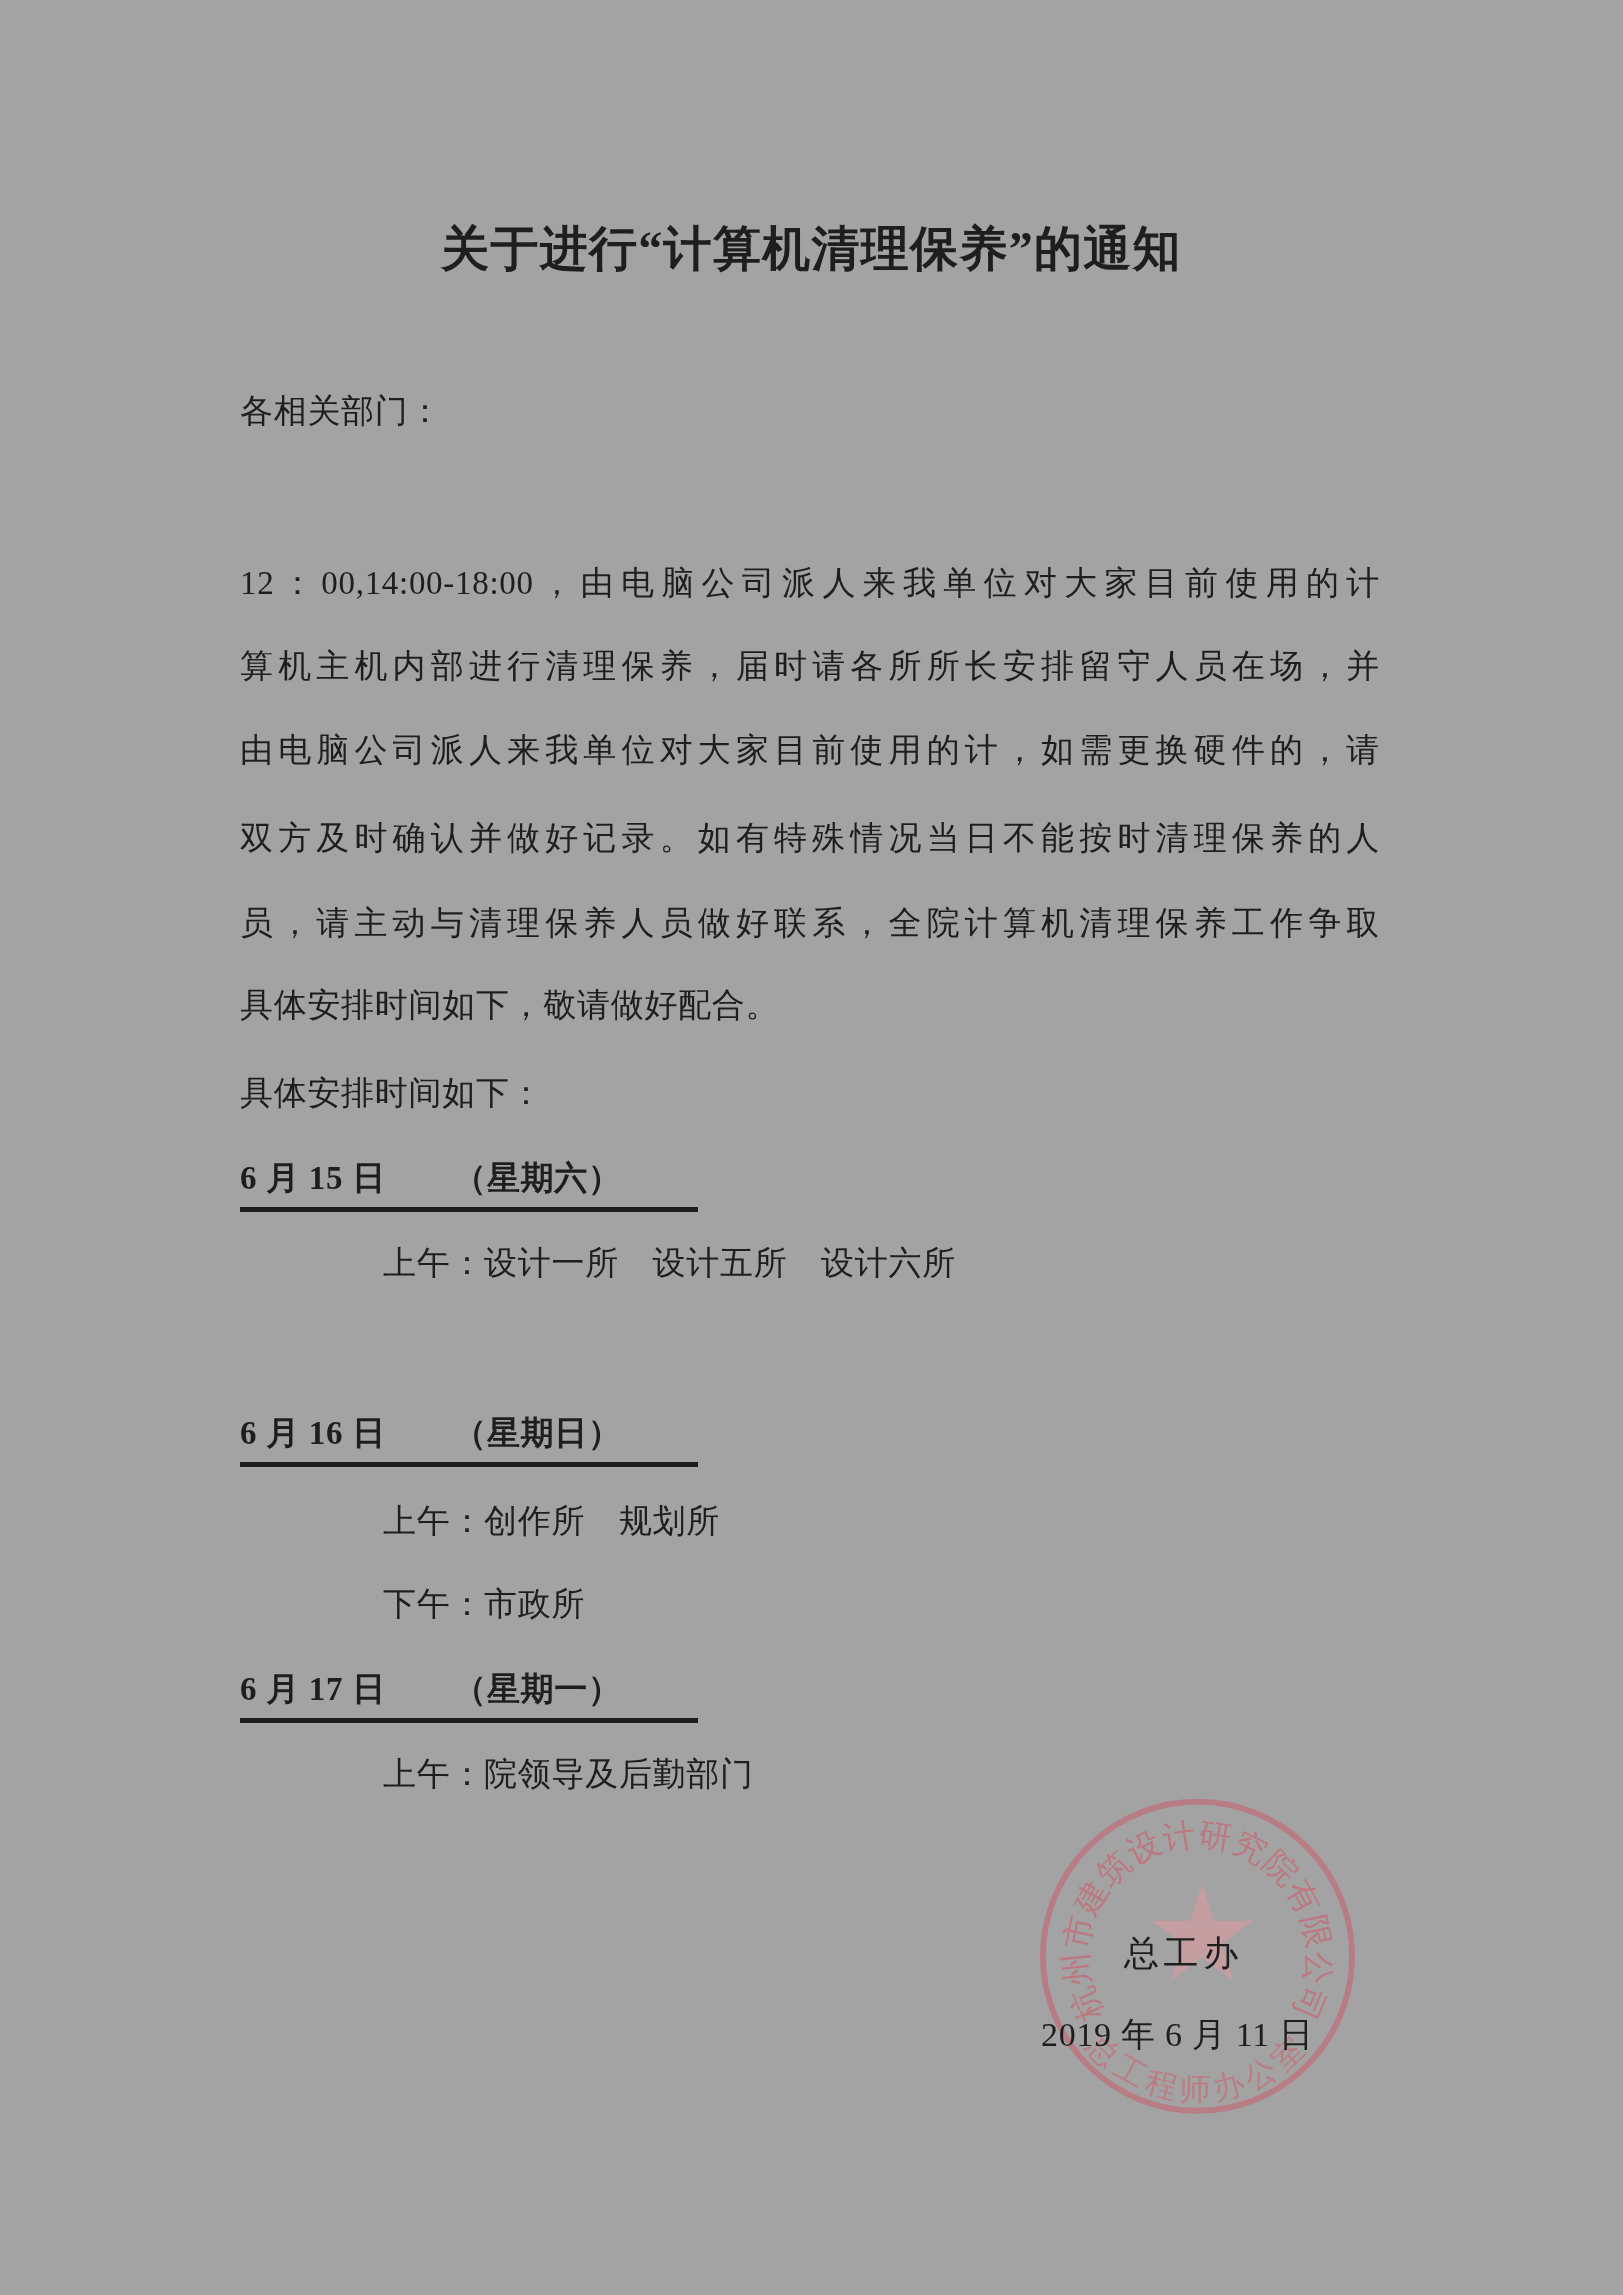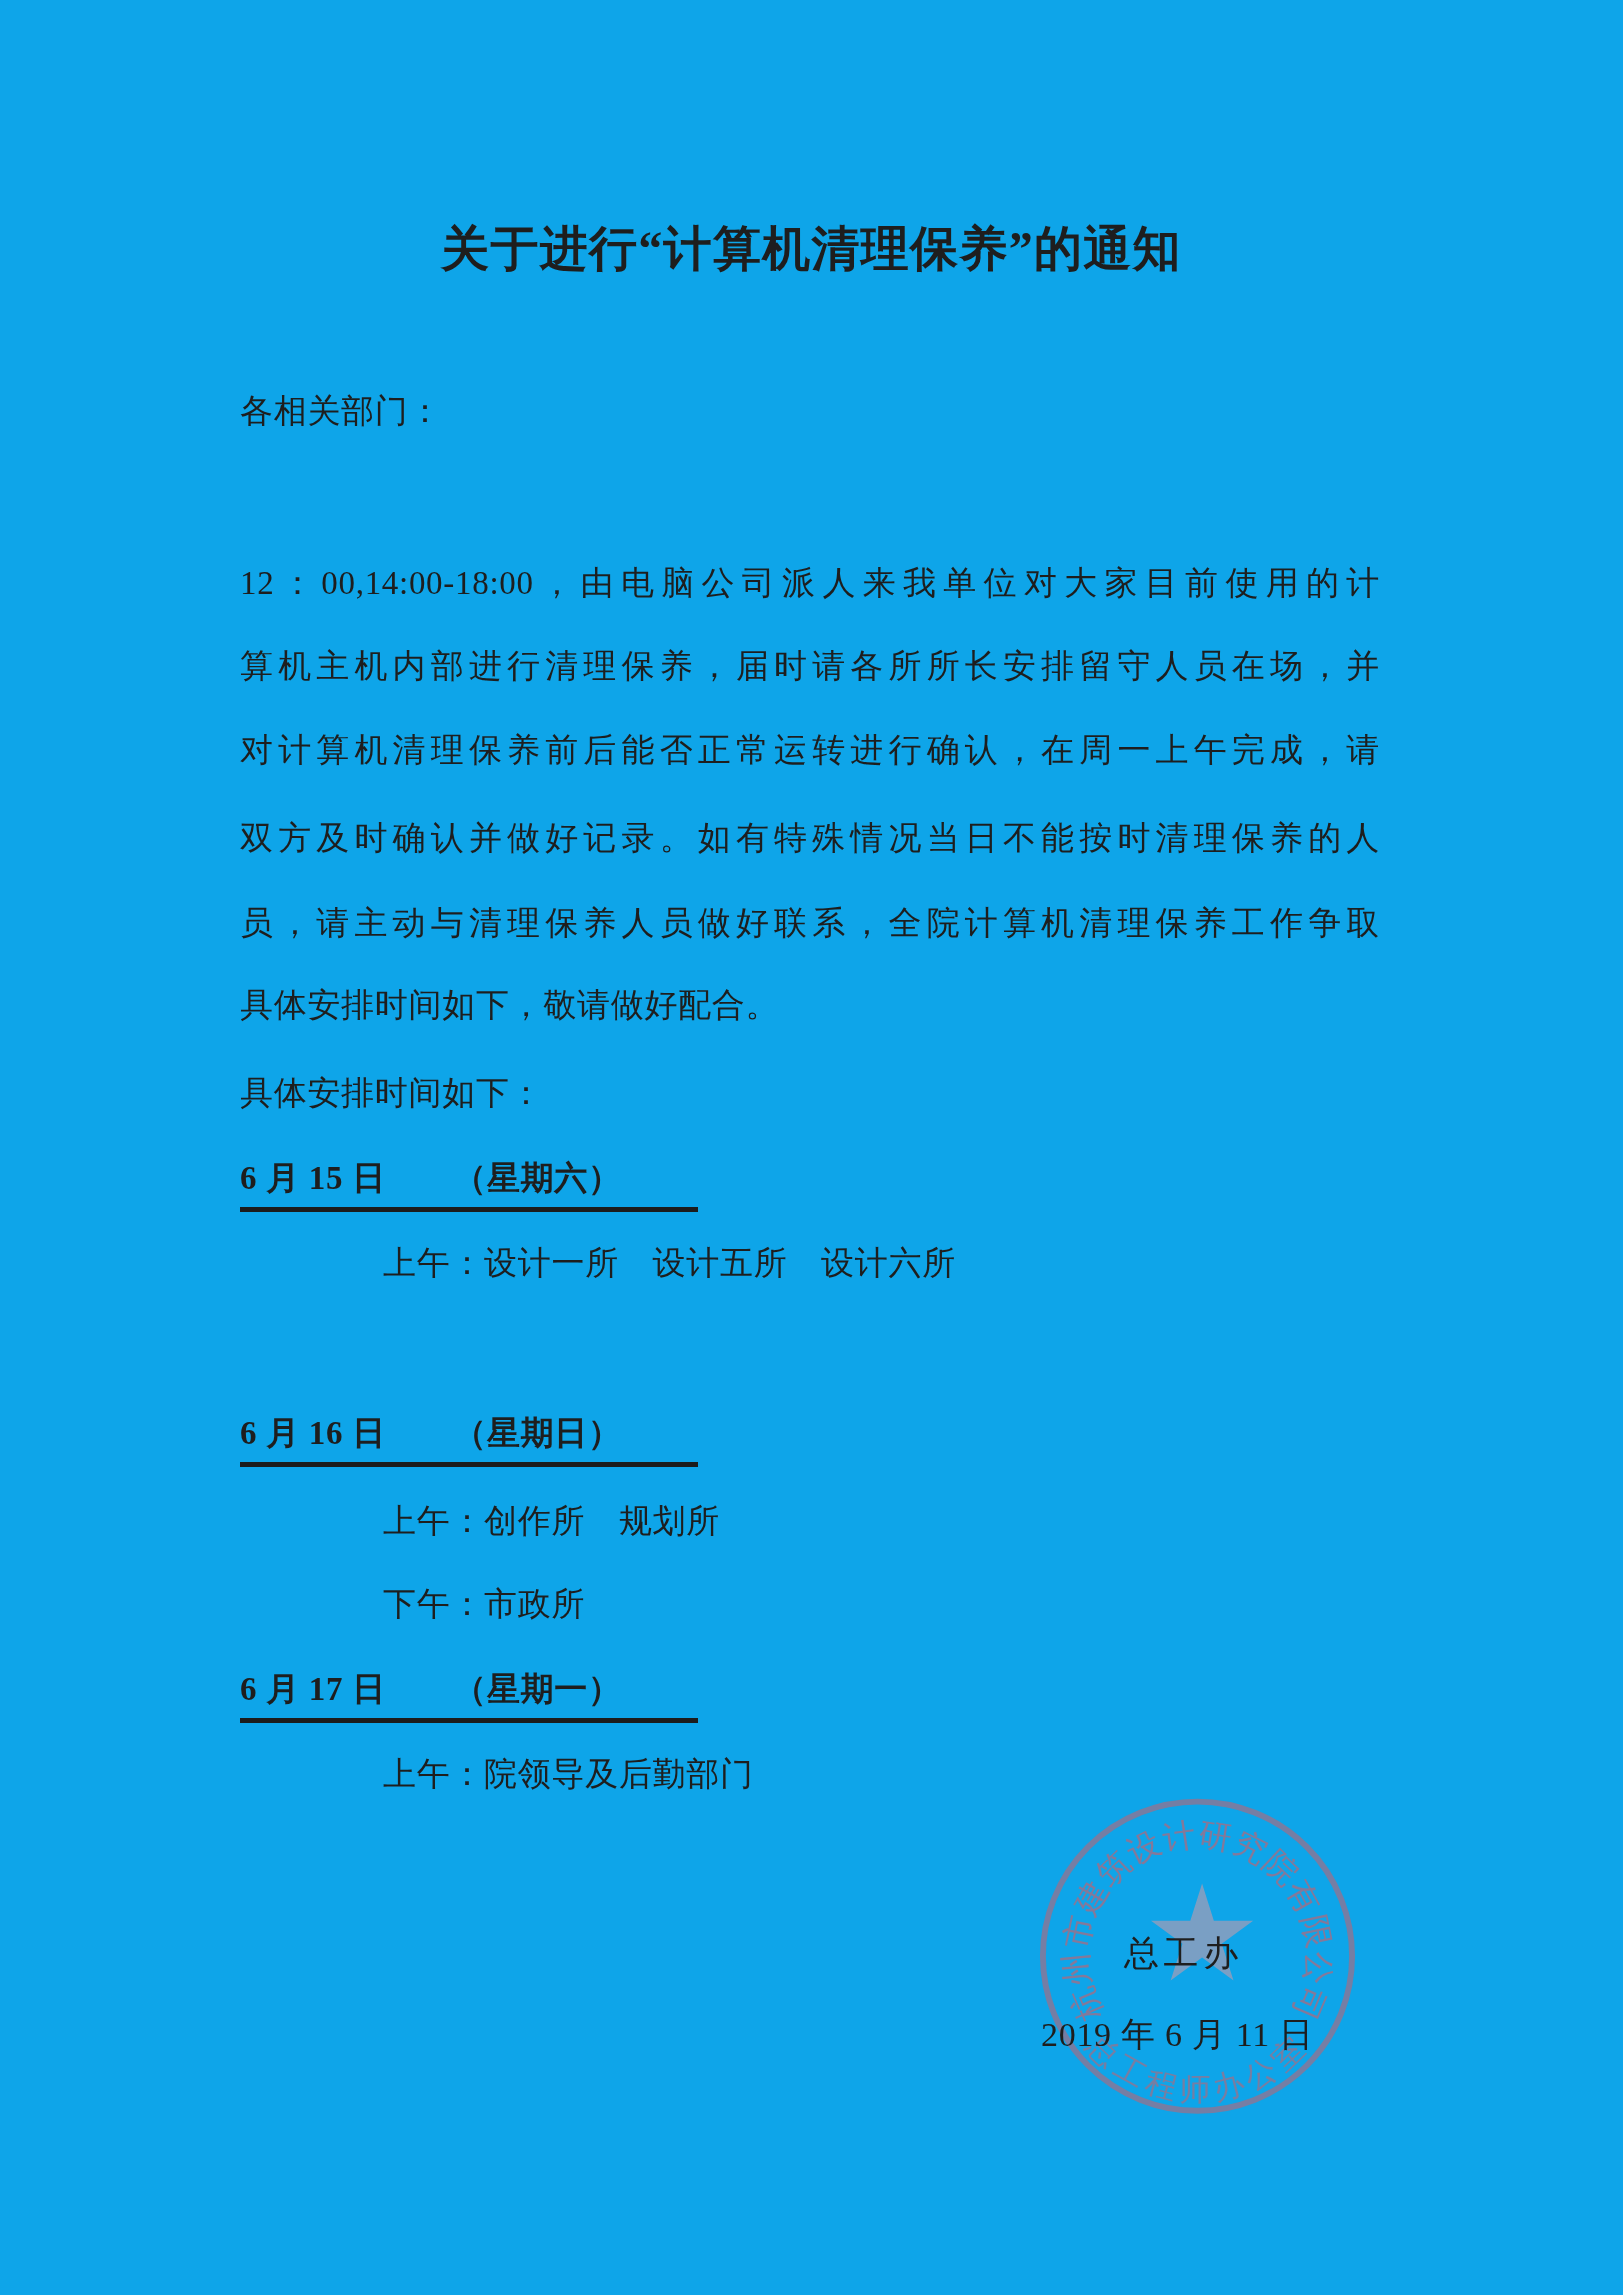--- a/index.html
+++ b/index.html
@@ -4,21 +4,21 @@
 <style>
   html, body {
     margin: 0;
     padding: 0;
     background: #ffffff;
   }
   .page {
     position: relative;
     width: 1623px;
     height: 2295px;
-    background: #0ea5e9;
+    background: #a3a3a3;
     overflow: hidden;
     font-family: "Liberation Serif", "DejaVu Serif", serif;
     color: #1e1e1e;
   }
   .line {
     position: absolute;
     left: 240px;
     font-size: 33px;
     line-height: 1.18;
     white-space: pre;
@@ -75,21 +75,21 @@
 <body>
 
 <div class="page">
 
   <div class="line title" style="top:221px">关于进行“计算机清理保养”的通知</div>
 
   <div class="line" style="top:392px">各相关部门：</div>
 
   <div class="line para-just" style="top:564px">12：00,14:00-18:00，由电脑公司派人来我单位对大家目前使用的计</div>
   <div class="line para-just" style="top:647px">算机主机内部进行清理保养，届时请各所所长安排留守人员在场，并</div>
-  <div class="line para-just" style="top:731px">对计算机清理保养前后能否正常运转进行确认，在周一上午完成，请</div>
+  <div class="line para-just" style="top:731px">由电脑公司派人来我单位对大家目前使用的计，如需更换硬件的，请</div>
   <div class="line para-just" style="top:819px">双方及时确认并做好记录。如有特殊情况当日不能按时清理保养的人</div>
   <div class="line para-just" style="top:904px">员，请主动与清理保养人员做好联系，全院计算机清理保养工作争取</div>
   <div class="line" style="top:986px">具体安排时间如下，敬请做好配合。</div>
 
   <div class="line" style="top:1074px">具体安排时间如下：</div>
 
   <div class="line hdr" style="top:1159px">6 月 15 日　　（星期六）</div>
   <div class="line item" style="top:1244px">上午：设计一所　设计五所　设计六所</div>
 
   <div class="line hdr" style="top:1414px">6 月 16 日　　（星期日）</div>

